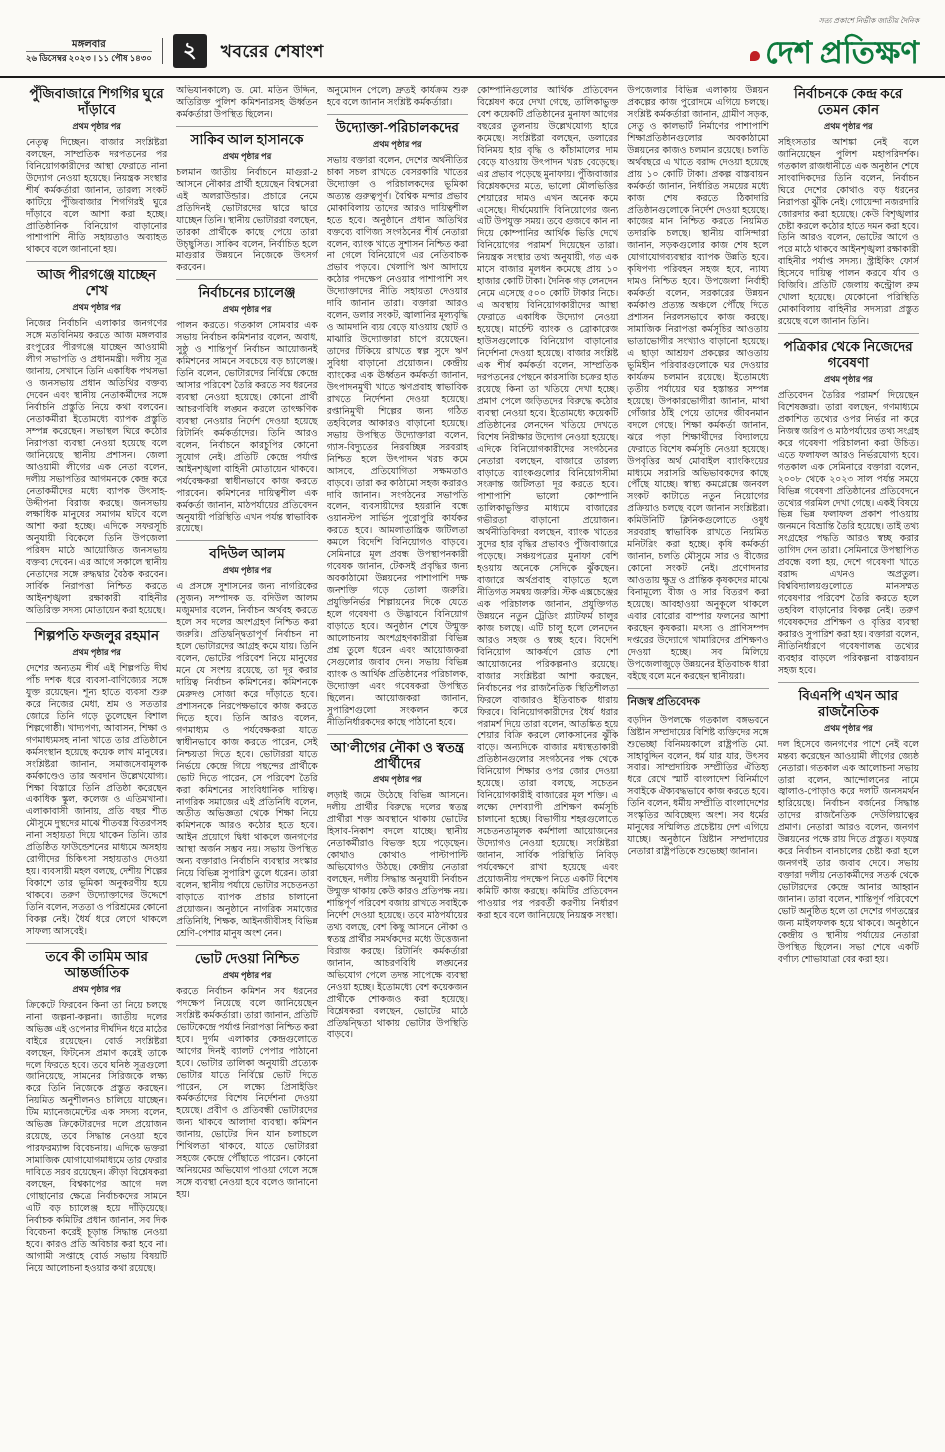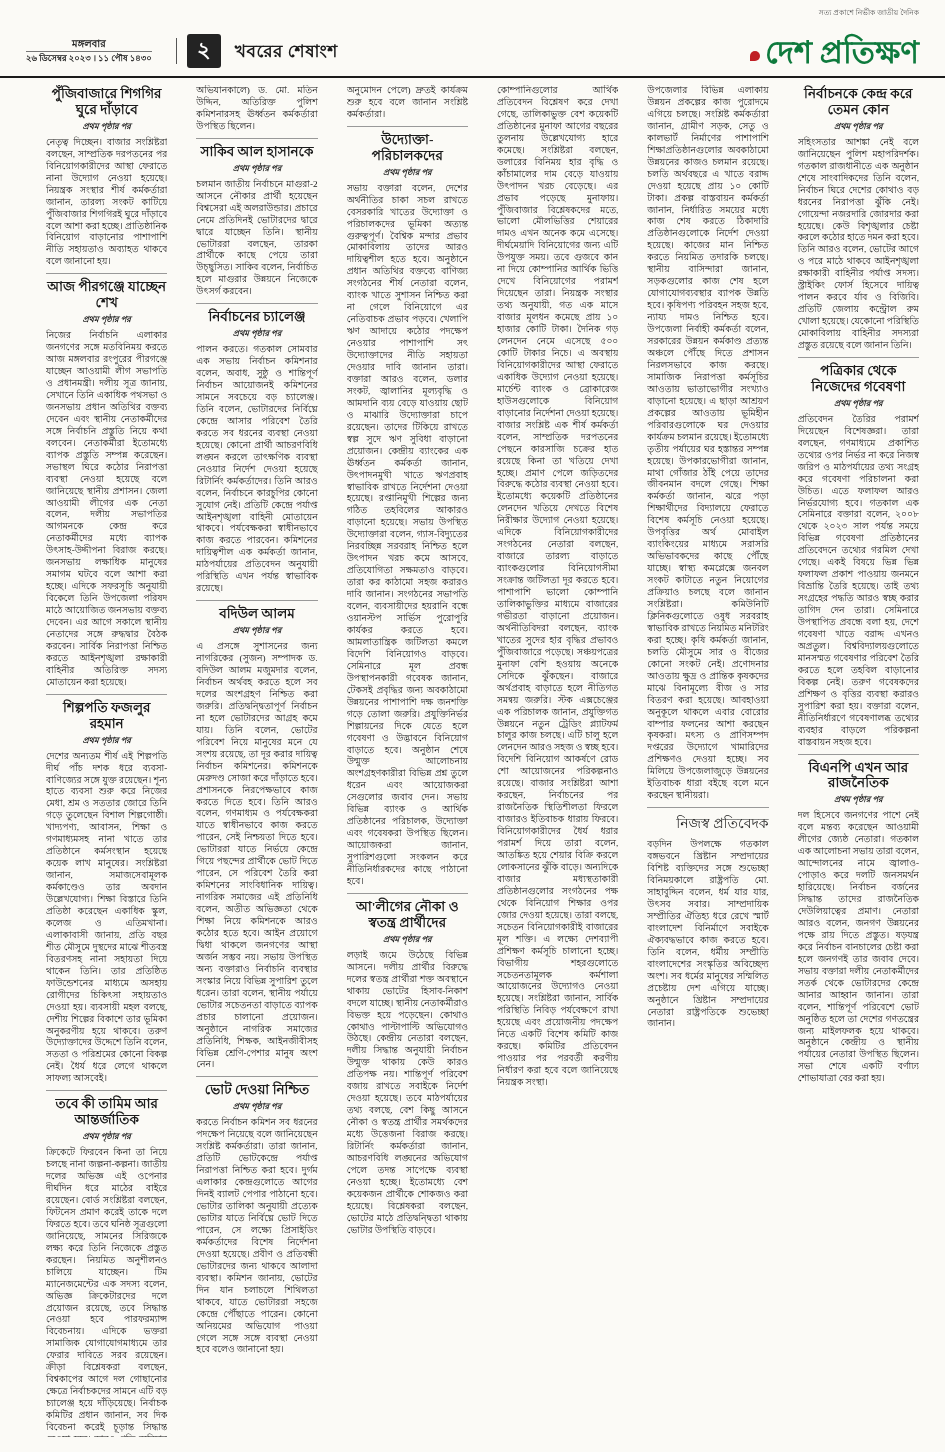--- a/index.html
+++ b/index.html
@@ -16,65 +16,65 @@
   
   .masthead {
     display:flex; align-items:flex-end;
     padding:10px 26px 8px 26px;
     border-bottom:2px solid #1b1b1b;
     height:78px;
   }
   .mh-left { display:flex; align-items:center; flex:1; min-width:0; }
   .mh-date {
     border-right:1px solid #555;
-    padding-right:24px; margin-right:10px;
+    padding-right:10px; margin-right:10px;
     text-align:center; line-height:1.25;
   }
   .mh-day { font-size:10px; font-weight:700; border-bottom:1px solid #777; padding-bottom:1px; margin-bottom:1px; }
   .mh-dateline { font-size:8.5px; color:#222; white-space:nowrap;font-weight:bold; }
   .mh-pageno {
     width:34px; height:34px; background:#232323; color:#fff;
     display:flex; align-items:center; justify-content:center;
     font-size:21px; font-weight:800; border-radius:3px;
     margin-right:14px; flex:0 0 auto;
   }
   .mh-section {
     font-size:17px; font-weight:800; letter-spacing:.5px;
     white-space:nowrap; line-height:1;
   }
   .mh-right { text-align:right; line-height:1.1; }
-  .mh-tagline { font-size:7.5px; color:#555; margin-bottom:20px; }
+  .mh-tagline { font-size:7.5px; color:#555; margin-bottom:12px;font-style:italic; }
   .mh-papername {
     font-size:31px; font-weight:700; color:#0e7a3d;
     line-height:1; white-space:nowrap;
   }
   .logo-mark {
     display:inline-block; width:10px; height:10px; border-radius:50% 50% 50% 0;
     background:#c01f25; margin-right:5px; vertical-align:middle;
   }
 
   
   .page-body {
     display:grid; grid-template-columns:repeat(6, 1fr);
     gap:0 9px;
     padding:7px 26px 10px 26px;
   }
-  .col { height:1352px; overflow:hidden;margin-left:20px; }
+  .col { height:1352px; overflow:hidden; }
   .article + .article { border-top:1px solid #999; margin-top:5px; padding-top:4px; }
   .headline {
     font-size:13.5px; font-weight:800; line-height:1.18;
     text-align:center; margin:1px 0 2px 0;
   }
   .headline-sm { font-size:12px; }
   .kicker {
     font-size:8.3px; font-weight:700; text-align:center;
-    margin-bottom:3px; color:#222;font-style:italic;
+    margin-bottom:3px; color:#222;
   }
   .byline {
-    font-size:14px; font-weight:400; text-align:right;
+    font-size:11px; font-weight:700; text-align:left;
     margin-bottom:3px; color:#222;
   }
   .bodytext {
     font-size:9.2px; line-height:1.3; text-align:justify;
     color:#181818; word-break:break-word;
   }
   .headline:empty, .kicker:empty, .byline:empty { display:none; }
 </style>
 </head>
 <body>

